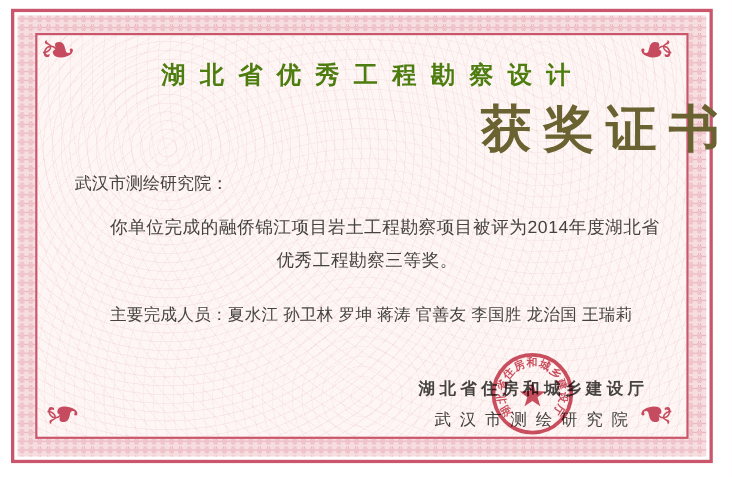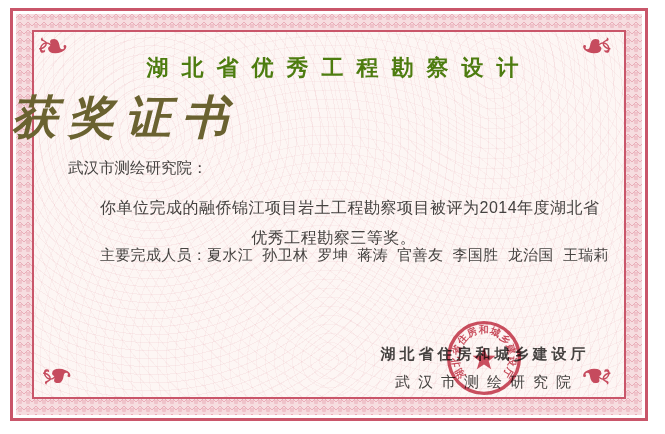--- a/index.html
+++ b/index.html
@@ -49,35 +49,34 @@
   
   .txt{position:absolute;z-index:5;color:#454240;text-align:center;}
 
   .program-title{
     top:55px;left:0;width:100%;text-align:center;
     font-family:"Liberation Serif",serif;font-weight:700;
     font-size:22px;line-height:26px;letter-spacing:13px;text-indent:13px;
     color:#4d7c0f;
   }
   .main-title{
-    top:92px;left:0;width:100%;text-align:left;
+    top:92px;left:0;width:100%;text-align:right;
     font-family:"Liberation Serif",serif;font-weight:700;
     font-size:46px;line-height:52px;letter-spacing:11px;text-indent:11px;
     color:#6a6230;
-    font-style:italic;
   }
   .recipient{
     left:68px;top:158px;
     font-size:15.5px;line-height:20px;white-space:nowrap;
   }
   .body-block{left:68px;top:193px;}
   .body-block .line{
     font-size:16px;line-height:30px;letter-spacing:0.5px;white-space:nowrap;
   }
-  .contrib-block{left:68px;top:240px;font-family:Liberation Mono, monospace;}
+  .contrib-block{left:68px;top:270px;}
   .contrib-block .line{
     font-size:15px;line-height:33px;letter-spacing:0.3px;white-space:nowrap;
   }
   .indent{padding-left:32px;}
 
   .footer{
     left:368px;top:345px;width:230px;text-align:center;
   }
   .issuer{
     font-family:"Liberation Serif",serif;font-weight:700;

